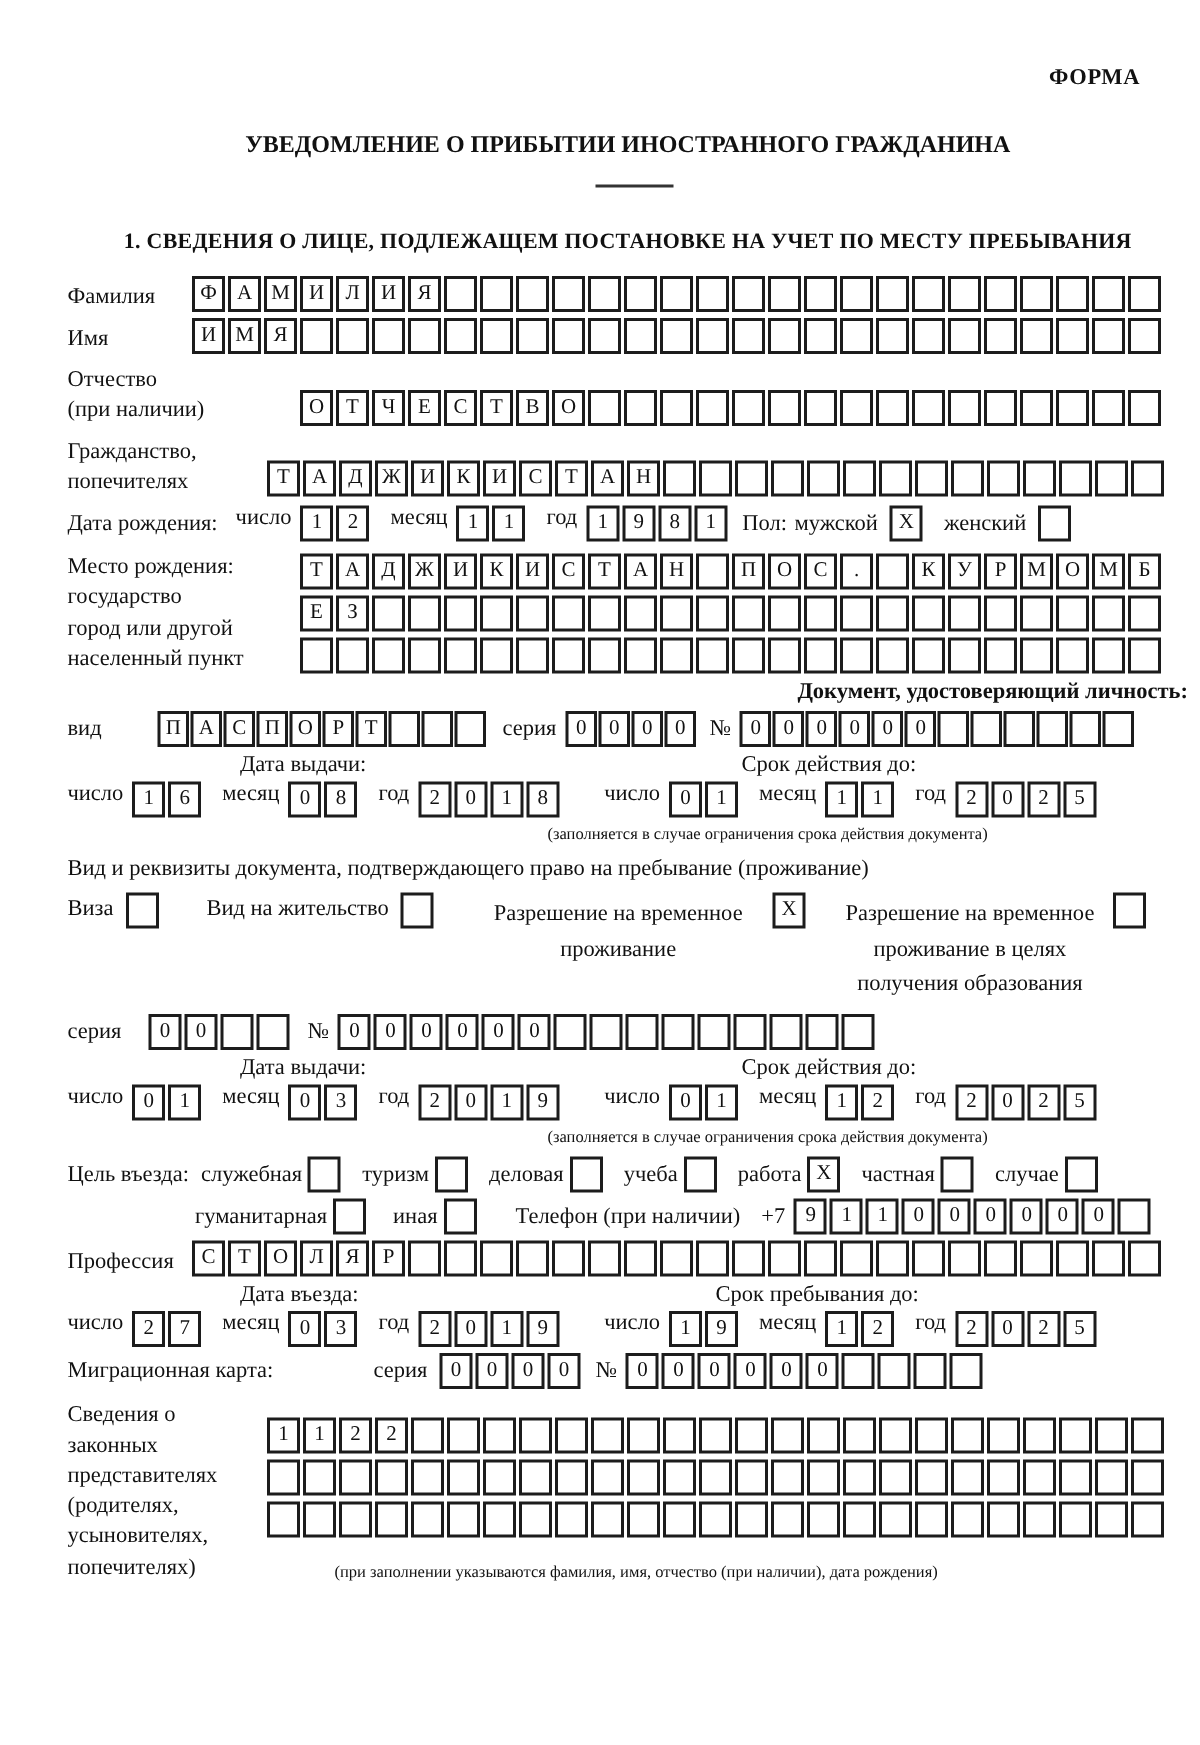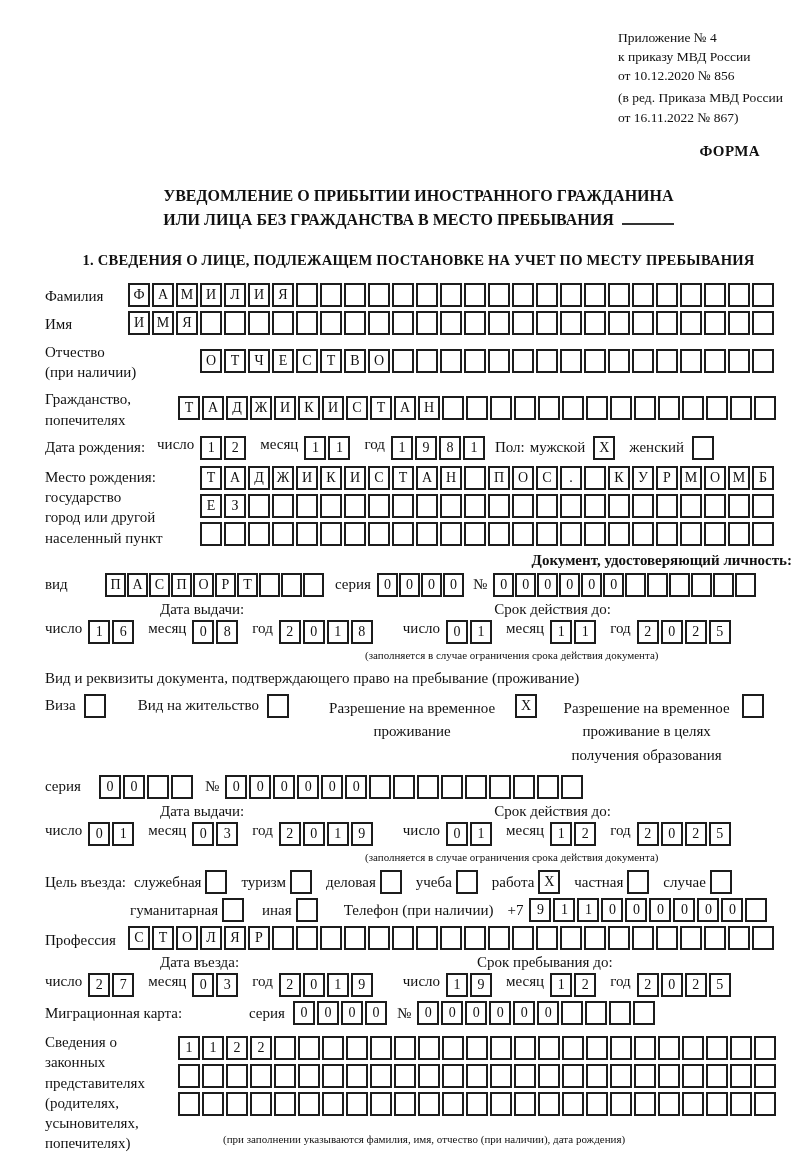--- a/index.html
+++ b/index.html
@@ -13,21 +13,21 @@
 
   .appendix { margin-left:573px; font-size:13.5px; line-height:1.42; }
   .appendix .gap { margin-top:3px; }
   .form-label { text-align:right; margin:16px 32px 0 0; font-weight:bold; font-size:15px; letter-spacing:.4px; }
 
   .title { text-align:center; font-weight:bold; font-size:16px; line-height:1.5; margin-top:24px; }
   .blank { display:inline-block; width:52px; height:14px; border-bottom:2px solid #333; margin-left:8px; }
 
   .sec-heading { font-weight:bold; font-size:14.6px; text-align:center; margin-top:20px; margin-bottom:14px; letter-spacing:.2px; }
 
-  .row { display:flex; align-items:center; margin-bottom:4px; }
+  .row { display:flex; align-items:flex-end; margin-bottom:4px; }
   .row.center { align-items:center; }
   .lbl { flex:none; padding-top:3px; line-height:1.35; }
   .w60{width:60px;} .w83{width:83px;} .w133{width:133px;} .w155{width:155px;} .w168{width:168px;}
 
   .boxes { display:flex; flex-wrap:nowrap; }
   .cb {
     flex:none; display:inline-flex; align-items:center; justify-content:center;
     width:22px; height:24px; border:2px solid #1c1c1c; margin-right:2px;
     font-size:14px; background:#fff;
   }
@@ -59,33 +59,26 @@
   .popt { display:flex; align-items:center; margin-right:12px; }
   .popt .t { margin-right:4px; }
 
   .reps-note { margin:12px 0 0 45px; }
 </style>
 </head>
 <body>
 
 <div class="page">
 
-  <div class="appendix">
-    <div>Приложение № 4</div>
-    <div>к приказу МВД России</div>
-    <div>от 10.12.2020 № 856</div>
-    <div class="gap">(в ред. Приказа МВД России</div>
-    <div>от 16.11.2022 № 867)</div>
-  </div>
 
   <div class="form-label">ФОРМА</div>
 
   <div class="title">
     <div>УВЕДОМЛЕНИЕ О ПРИБЫТИИ ИНОСТРАННОГО ГРАЖДАНИНА</div>
-    <div><span>ИЛИ ЛИЦА БЕЗ ГРАЖДАНСТВА В МЕСТО ПРЕБЫВАНИЯ</span><span class="blank"></span></div>
+    <div><span class="blank"></span></div>
   </div>
 
   <div class="sec-heading">1. СВЕДЕНИЯ О ЛИЦЕ, ПОДЛЕЖАЩЕМ ПОСТАНОВКЕ НА УЧЕТ ПО МЕСТУ ПРЕБЫВАНИЯ</div>
 
   <div class="row">
     <span class="lbl w83">Фамилия</span>
     <span class="boxes">
         <span class="cb">Ф</span>
         <span class="cb">А</span>
         <span class="cb">М</span>

